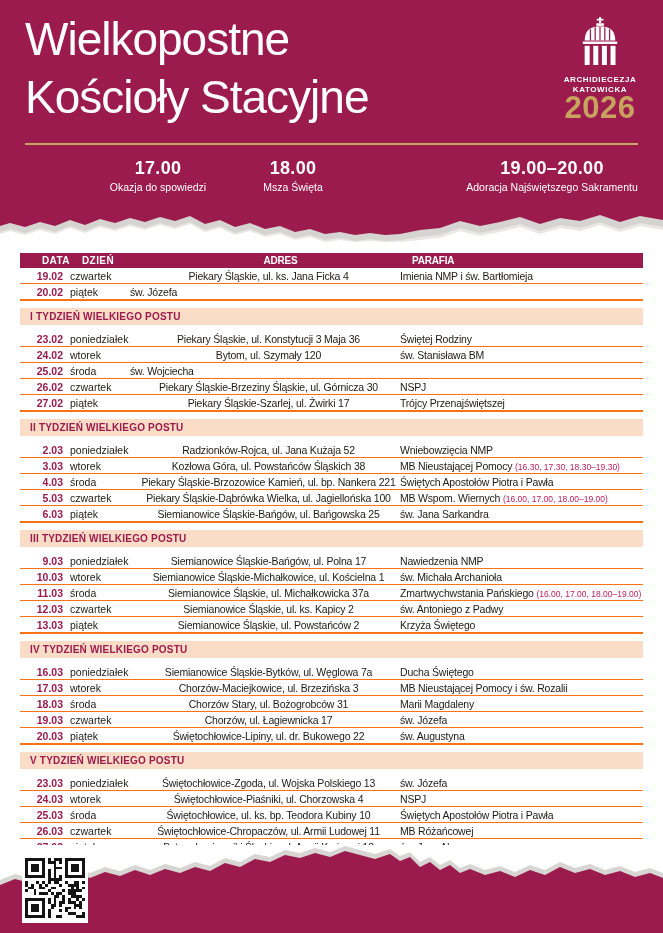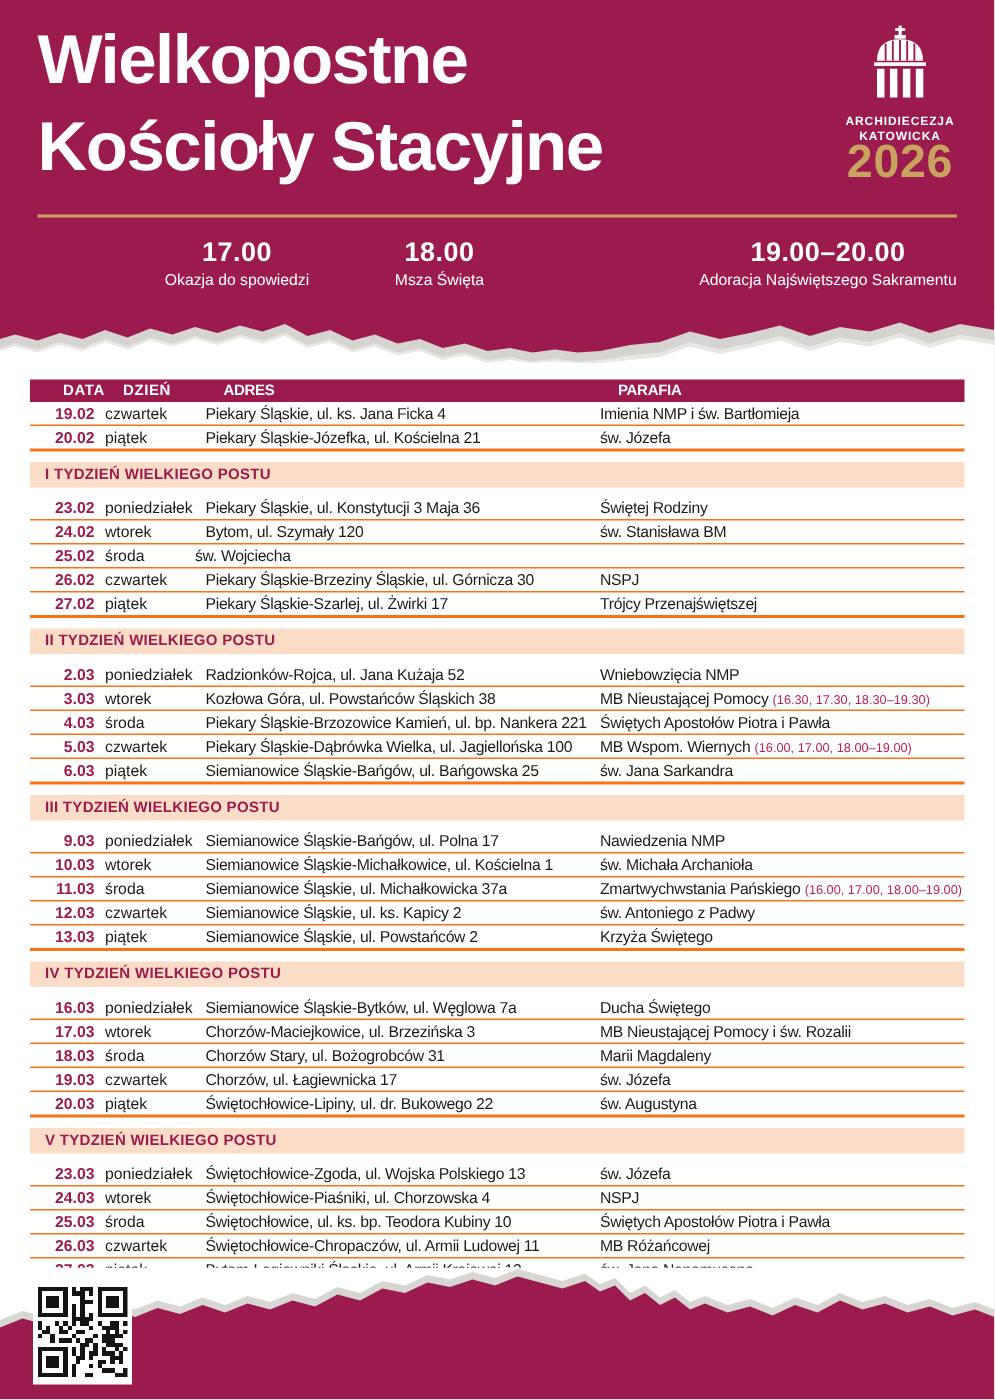--- a/index.html
+++ b/index.html
@@ -9,21 +9,21 @@
     --timesred:#bf1e58;
     --ink:#1d1b18;
   }
   html,body{margin:0;padding:0;background:#e8e8e8;}
   .poster{
     position:relative;width:663px;height:933px;margin:0 auto;background:#ffffff;
     font-family:"Liberation Sans", sans-serif;overflow:hidden;
   }
   
   .hdr{position:absolute;top:0;left:0;width:663px;height:206px;background:var(--maroon);}
-  .title{position:absolute;left:25px;top:10px;color:#fff;font-weight:700;
+  .title{position:absolute;left:25px;top:10px;color:#fff;font-weight:400;
          font-size:46px;line-height:58px;letter-spacing:-1px;}
   .logo{position:absolute;left:552px;top:16px;width:96px;text-align:center;color:#fff;}
   .logo-txt{font-size:8px;letter-spacing:.6px;line-height:10px;margin-top:3px;font-weight:bold;}
   .year{position:absolute;left:552px;top:90px;width:96px;text-align:center;
         color:var(--gold);font-size:31px;font-weight:bold;letter-spacing:.5px;}
   .gold-rule{position:absolute;left:25px;right:25px;top:143px;height:2px;background:var(--gold);}
   .times-row{position:absolute;top:158px;left:0;width:663px;height:42px;color:#fff;}
   .time-block{position:absolute;text-align:center;}
   .tb1{left:58px;width:200px;}
   .tb2{left:193px;width:200px;}
@@ -34,21 +34,21 @@
   
   .tbl{position:absolute;top:253px;left:20px;width:623px;font-size:10.5px;color:var(--ink);}
   .thead{display:flex;align-items:center;height:15px;background:var(--maroon);
          color:#fff;font-weight:bold;font-size:10px;letter-spacing:.4px;padding-left:10px;}
   .trow{display:flex;align-items:center;height:15px;border-bottom:1px solid #f97316;padding-left:10px;}
   .trow.heavy{border-bottom-width:2px;}
   .c-date{width:33px;text-align:right;white-space:nowrap;}
   .trow .c-date{font-weight:bold;color:var(--maroon);font-size:10.5px;}
   .thead .c-date{text-align:left;padding-left:12px;}
   .c-day{width:60px;margin-left:7px;white-space:nowrap;}
-  .c-addr{width:263px;margin-left:7px;white-space:nowrap;letter-spacing:-.2px;}
+  .c-addr{width:263px;margin-left:7px;white-space:nowrap;letter-spacing:-.2px;text-align:center;}
   .c-par{flex:1;white-space:nowrap;letter-spacing:-.2px;}
   .sec{display:flex;align-items:center;height:17px;background:var(--peach);
        color:var(--maroon);font-weight:bold;font-size:10px;letter-spacing:.2px;
        padding-left:10px;margin:7px 0 6px 0;}
   .times-note{color:var(--timesred);font-size:8.5px;letter-spacing:0;}
   
   .ftr{position:absolute;bottom:0;left:0;width:663px;height:88px;}
   .ftr svg.tear-bot{position:absolute;bottom:0;left:0;}
   .ftr-label{position:absolute;right:22px;bottom:10px;color:#fff;font-weight:bold;
              font-size:17px;letter-spacing:.3px;z-index:4;}
@@ -124,21 +124,20 @@
       </div>
       <div class="trow">
         <span class="c-date">19.02</span>
         <span class="c-day">czwartek</span>
         <span class="c-addr">Piekary Śląskie, ul. ks. Jana Ficka 4</span>
         <span class="c-par">Imienia NMP i św. Bartłomieja</span>
       </div>
       <div class="trow heavy">
         <span class="c-date">20.02</span>
         <span class="c-day">piątek</span>
-        <span class="c-addr">Piekary Śląskie-Józefka, ul. Kościelna 21</span>
         <span class="c-par">św. Józefa</span>
       </div>
       <div class="sec">I TYDZIEŃ WIELKIEGO POSTU</div>
       <div class="trow">
         <span class="c-date">23.02</span>
         <span class="c-day">poniedziałek</span>
         <span class="c-addr">Piekary Śląskie, ul. Konstytucji 3 Maja 36</span>
         <span class="c-par">Świętej Rodziny</span>
       </div>
       <div class="trow">

